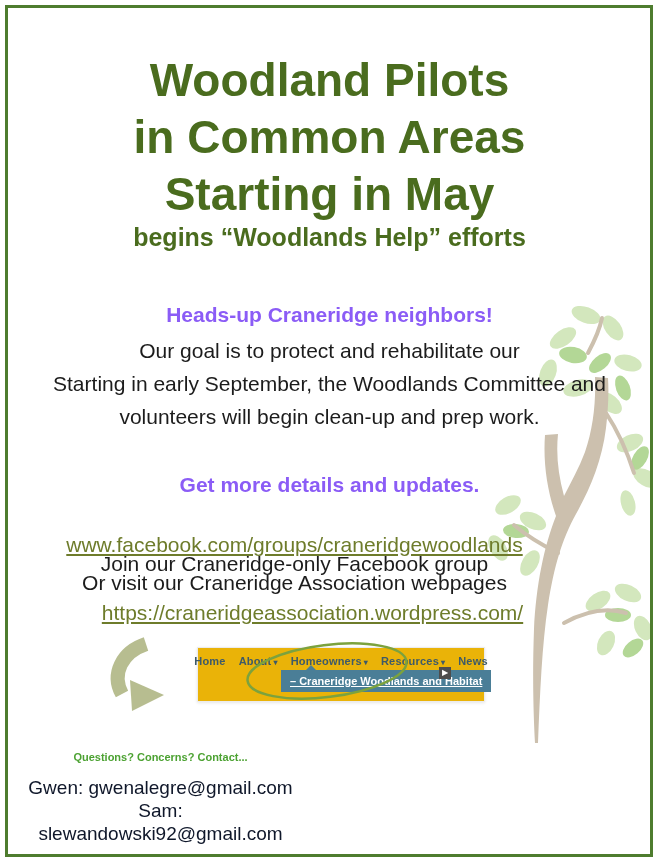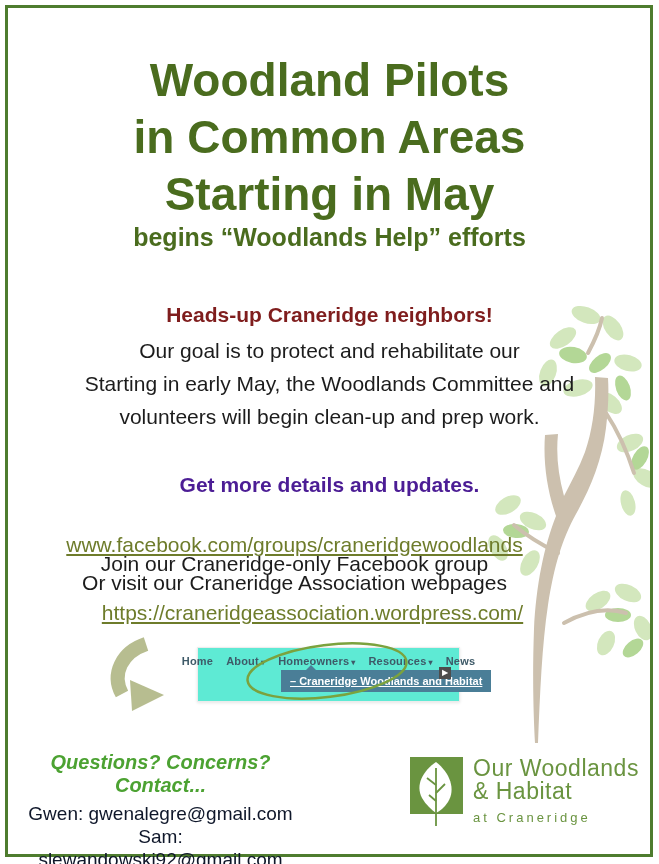--- a/index.html
+++ b/index.html
@@ -17,42 +17,43 @@
   .title {
     position:absolute; top:52px; left:0; right:0; text-align:center;
     color:#4a6c1e; font-weight:bold; font-size:46px; line-height:57px;
   }
   .subtitle {
     position:absolute; top:223px; left:0; right:0; text-align:center;
     color:#4a6c1e; font-weight:bold; font-size:25px; line-height:29px;
   }
   .intro-heading {
     position:absolute; top:303px; left:0; right:0; text-align:center;
-    color:#7f1d1d; font-weight:bold; font-size:21px;
+    color:#8b5cf6; font-weight:bold; font-size:21px;
   }
   .intro-body {
     position:absolute; top:334px; left:40px; right:40px; text-align:center;
     color:#1c1c1c; font-size:21px; line-height:33px;
   }
   .details-heading {
     position:absolute; top:473px; left:0; right:0; text-align:center;
-    color:#4c1d95; font-weight:bold; font-size:21px;
+    color:#8b5cf6; font-weight:bold; font-size:21px;
   }
   .line-abs { position:absolute; left:0; right:70px; text-align:center;
     color:#1c1c1c; font-size:21px; }
   .fb-lead   { top:504px;margin-top:48px; }
   .fb-link   { top:533px; }
   .web-lead  { top:571px; }
   .web-link  { top:601px;margin-left:36px; }
   .doclink { color:#6e7c2b; text-decoration:underline; cursor:pointer; }
   
   .shot {
     position:absolute; left:197px; top:647px; width:261px; height:53px;
-    background:#5eead4; border:1px solid #ececec;
+    background:#eab308; border:1px solid #ececec;
     box-shadow:0 1px 3px rgba(0,0,0,0.10);
+    padding-left:25px;
   }
   .shot-nav {
     position:absolute; top:7px; left:0; right:0;
     display:flex; justify-content:center; gap:13px;
     font-size:11px; font-weight:bold; color:#3e5a68; letter-spacing:0.2px;
   }
   .shot-nav .caret { font-size:8px; margin-left:2px; color:#3e5a68; }
   .shot-dd {
     position:absolute; left:83px; top:22px; padding:5px 9px 5px 9px;
     background:#4a7e97; color:#ffffff; font-size:11px; font-weight:bold;
@@ -67,21 +68,21 @@
     position:absolute; left:241px; top:19px; width:12px; height:12px;
     background:#4d4d4d; color:#ffffff; font-size:8px; line-height:12px;
     text-align:center;
   }
   .shot-ellipse { position:absolute; left:243px; top:638px; width:168px; height:66px; }
   .swoosh-arrow { position:absolute; left:100px; top:636px; width:82px; height:76px; }
   
   .contact {
     position:absolute; left:28px; top:751px; width:265px; text-align:center;
   }
-  .contact-heading { color:#4ca232; font-weight:bold; font-size:20px; margin-bottom:5px;font-style:italic; }
+  .contact-heading { color:#4ca232; font-weight:bold; font-size:11px; margin-bottom:13px; }
   .contact-line { color:#0f172a; font-size:19px; line-height:23px; }
   .logo { position:absolute; left:410px; top:757px; display:flex; }
   .logo-mark { position:relative; width:53px; height:70px; }
   .logo-text { margin-left:10px; color:#6a9440; }
   .logo-name { font-size:23px; line-height:23px; letter-spacing:0.5px; }
   .logo-tagline { font-size:13px; letter-spacing:3px; margin-top:7px; }
 </style>
 </head>
 <body>
 
@@ -153,21 +154,21 @@
     <div>in Common Areas</div>
     <div>Starting in May</div>
   </div>
   <div class="subtitle">
     <div>begins “Woodlands Help” efforts</div>
   </div>
 
   <div class="intro-heading">Heads-up Craneridge neighbors!</div>
   <div class="intro-body">
     <div>Our goal is to protect and rehabilitate our</div>
-    <div>Starting in early May, the Woodlands Committee and</div>
+    <div>Starting in early September, the Woodlands Committee and</div>
     <div>volunteers will begin clean-up and prep work.</div>
   </div>
 
   <div class="details-heading">Get more details and updates.</div>
   <div class="line-abs fb-lead">Join our Craneridge-only Facebook group</div>
   <div class="line-abs fb-link"><span class="doclink">www.facebook.com/groups/craneridgewoodlands</span></div>
   <div class="line-abs web-lead">Or visit our Craneridge Association webpages</div>
   <div class="line-abs web-link"><span class="doclink">https://craneridgeassociation.wordpress.com/</span></div>
 
   <svg class="swoosh-arrow" viewBox="0 0 82 76">
@@ -191,34 +192,14 @@
   <svg class="shot-ellipse" viewBox="0 0 168 66">
     <ellipse cx="84" cy="33" rx="80" ry="26" fill="none" stroke="#7ba23e" stroke-width="2.5" transform="rotate(-7 84 33)"></ellipse>
   </svg>
 
   <div class="contact">
     <div class="contact-heading">Questions? Concerns? Contact...</div>
     <div class="contact-line">Gwen: gwenalegre@gmail.com</div>
     <div class="contact-line">Sam: slewandowski92@gmail.com</div>
   </div>
 
-  <div class="logo">
-    <div class="logo-mark">
-      <svg width="53" height="70" viewBox="0 0 53 70">
-        <rect x="0" y="0" width="53" height="57" fill="#6a9440"></rect>
-        <path fill="#ffffff" d="M26 5 C40 16 46 32 38 45 C34 51 30 54 26 56 C22 53 16 48 12 41 C5 28 13 14 26 5 Z"></path>
-        <g stroke="#6a9440" stroke-width="1.8" fill="none">
-          <line x1="26" y1="11" x2="26" y2="56"></line>
-          <line x1="26" y1="28" x2="17" y2="21"></line>
-          <line x1="26" y1="36" x2="35" y2="27"></line>
-          <line x1="26" y1="44" x2="19" y2="38"></line>
-          <line x1="26" y1="56" x2="26" y2="69"></line>
-        </g>
-      </svg>
-    </div>
-    <div class="logo-text">
-      <div class="logo-name">Our Woodlands</div>
-      <div class="logo-name">&amp; Habitat</div>
-      <div class="logo-tagline">at Craneridge</div>
-    </div>
-  </div>
 
 </div>
 
 </body></html>

